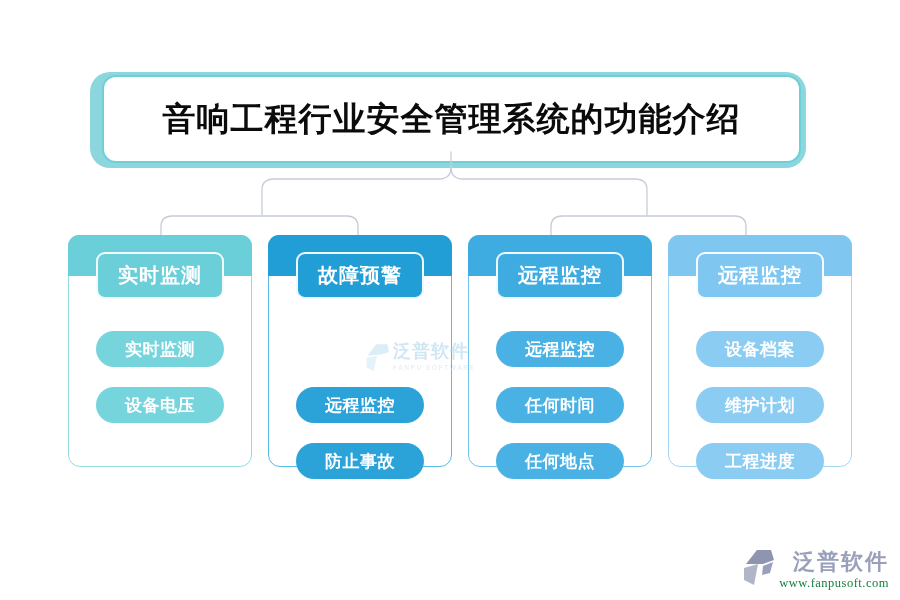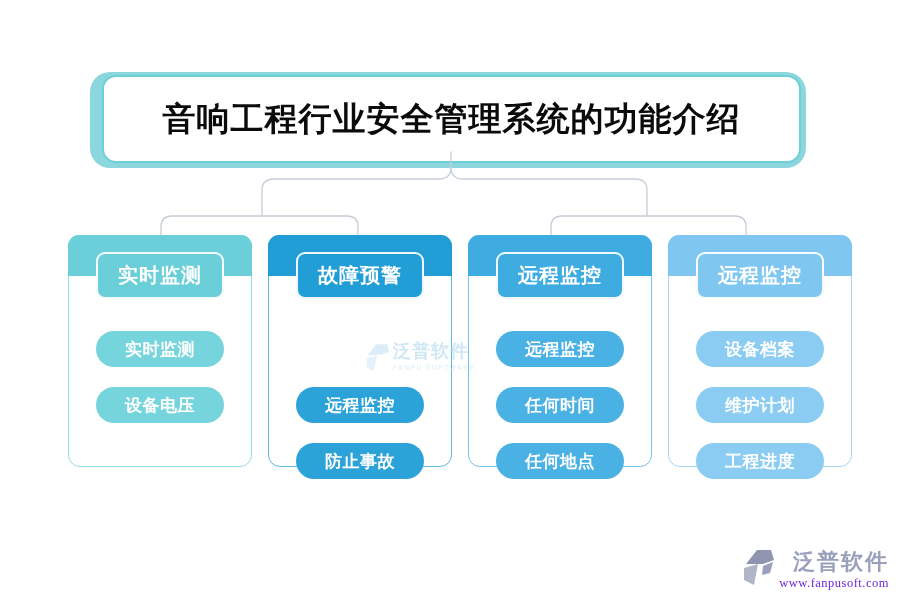--- a/index.html
+++ b/index.html
@@ -38,21 +38,21 @@
     opacity:0.55;z-index:6;pointer-events:none;}
   .wm .wm-txt{margin-left:3px;display:flex;flex-direction:column;}
   .wm .wm-name{color:#a9d4ec;font-size:18px;font-weight:bold;letter-spacing:1px;line-height:20px;}
   .wm .wm-sub{color:#b9dcef;font-size:6.5px;letter-spacing:1.6px;margin-top:3px;}
 
   
   .brand{position:absolute;right:11px;bottom:9px;display:flex;align-items:flex-start;}
   .brand-txt{display:flex;flex-direction:column;align-items:flex-end;margin-left:4px;}
   .brand-name{color:#9AA0BB;font-size:22px;font-weight:bold;letter-spacing:2px;line-height:26px;
     font-family:"Liberation Serif","DejaVu Serif",serif;}
-  .brand-url{color:#6d28d9;font-size:12.5px;letter-spacing:0.5px;margin-top:1px;
+  .brand-url{color:#15803d;font-size:12.5px;letter-spacing:0.5px;margin-top:1px;
     font-family:"Liberation Serif","DejaVu Serif",serif;}
 </style>
 </head>
 <body>
 
 <div id="stage">
 
   <div class="title-outer">
     <div class="title-inner">
       <span class="title-text">音响工程行业安全管理系统的功能介绍</span>

